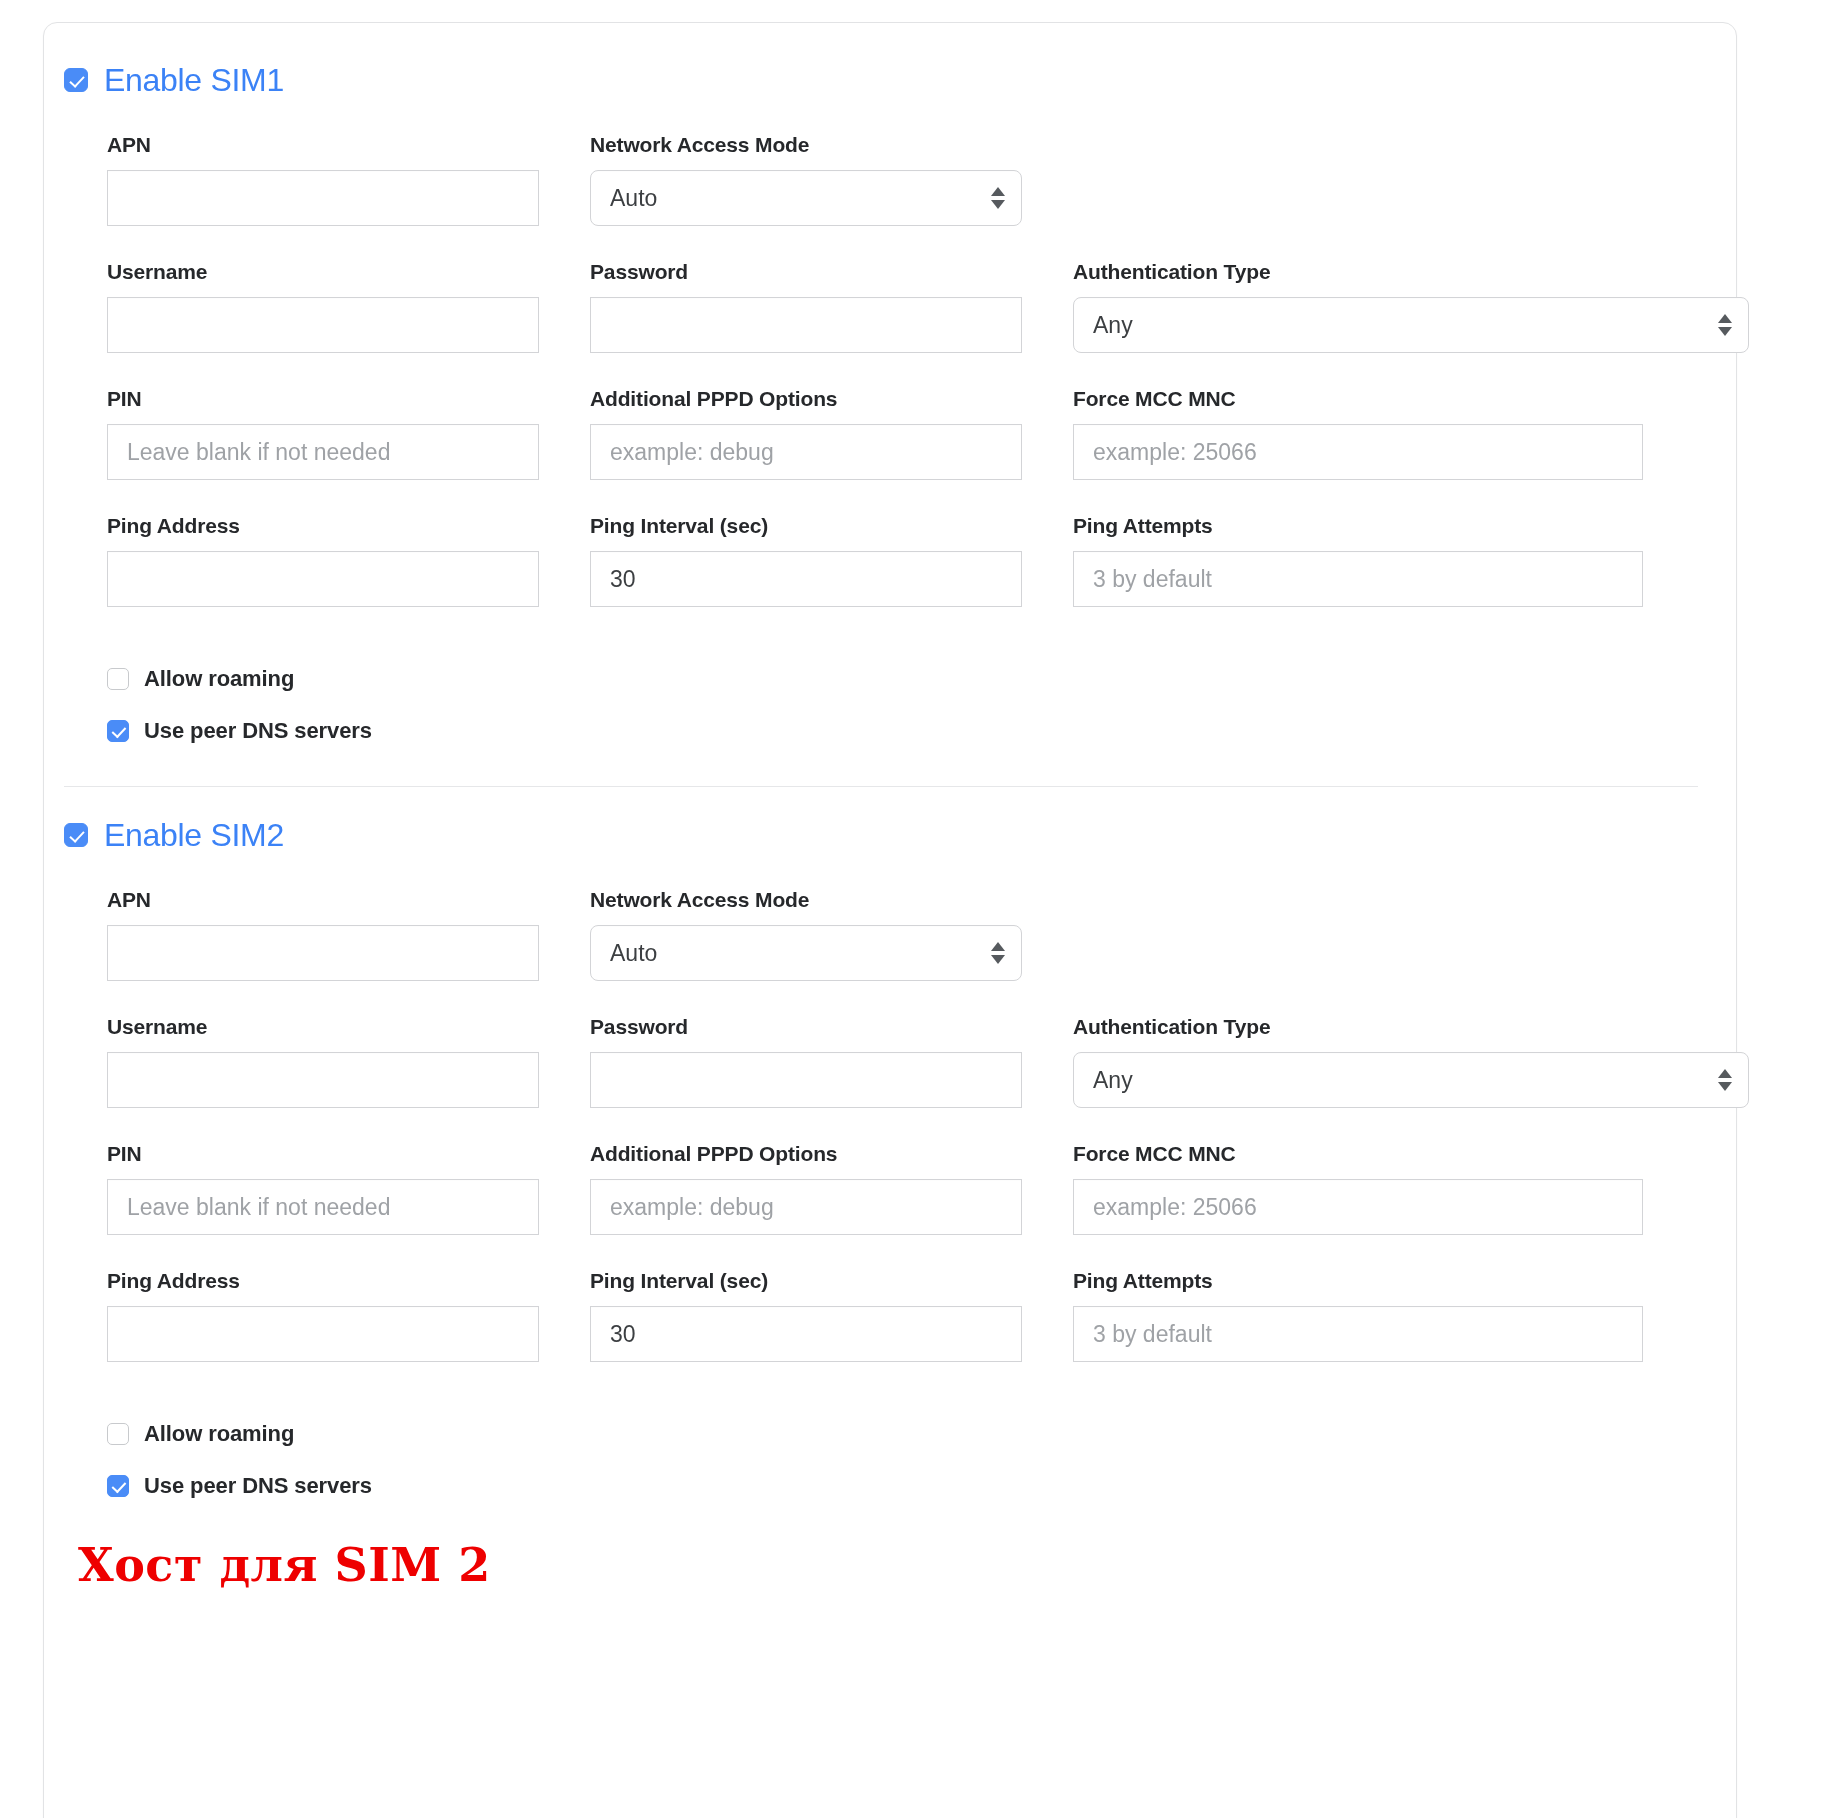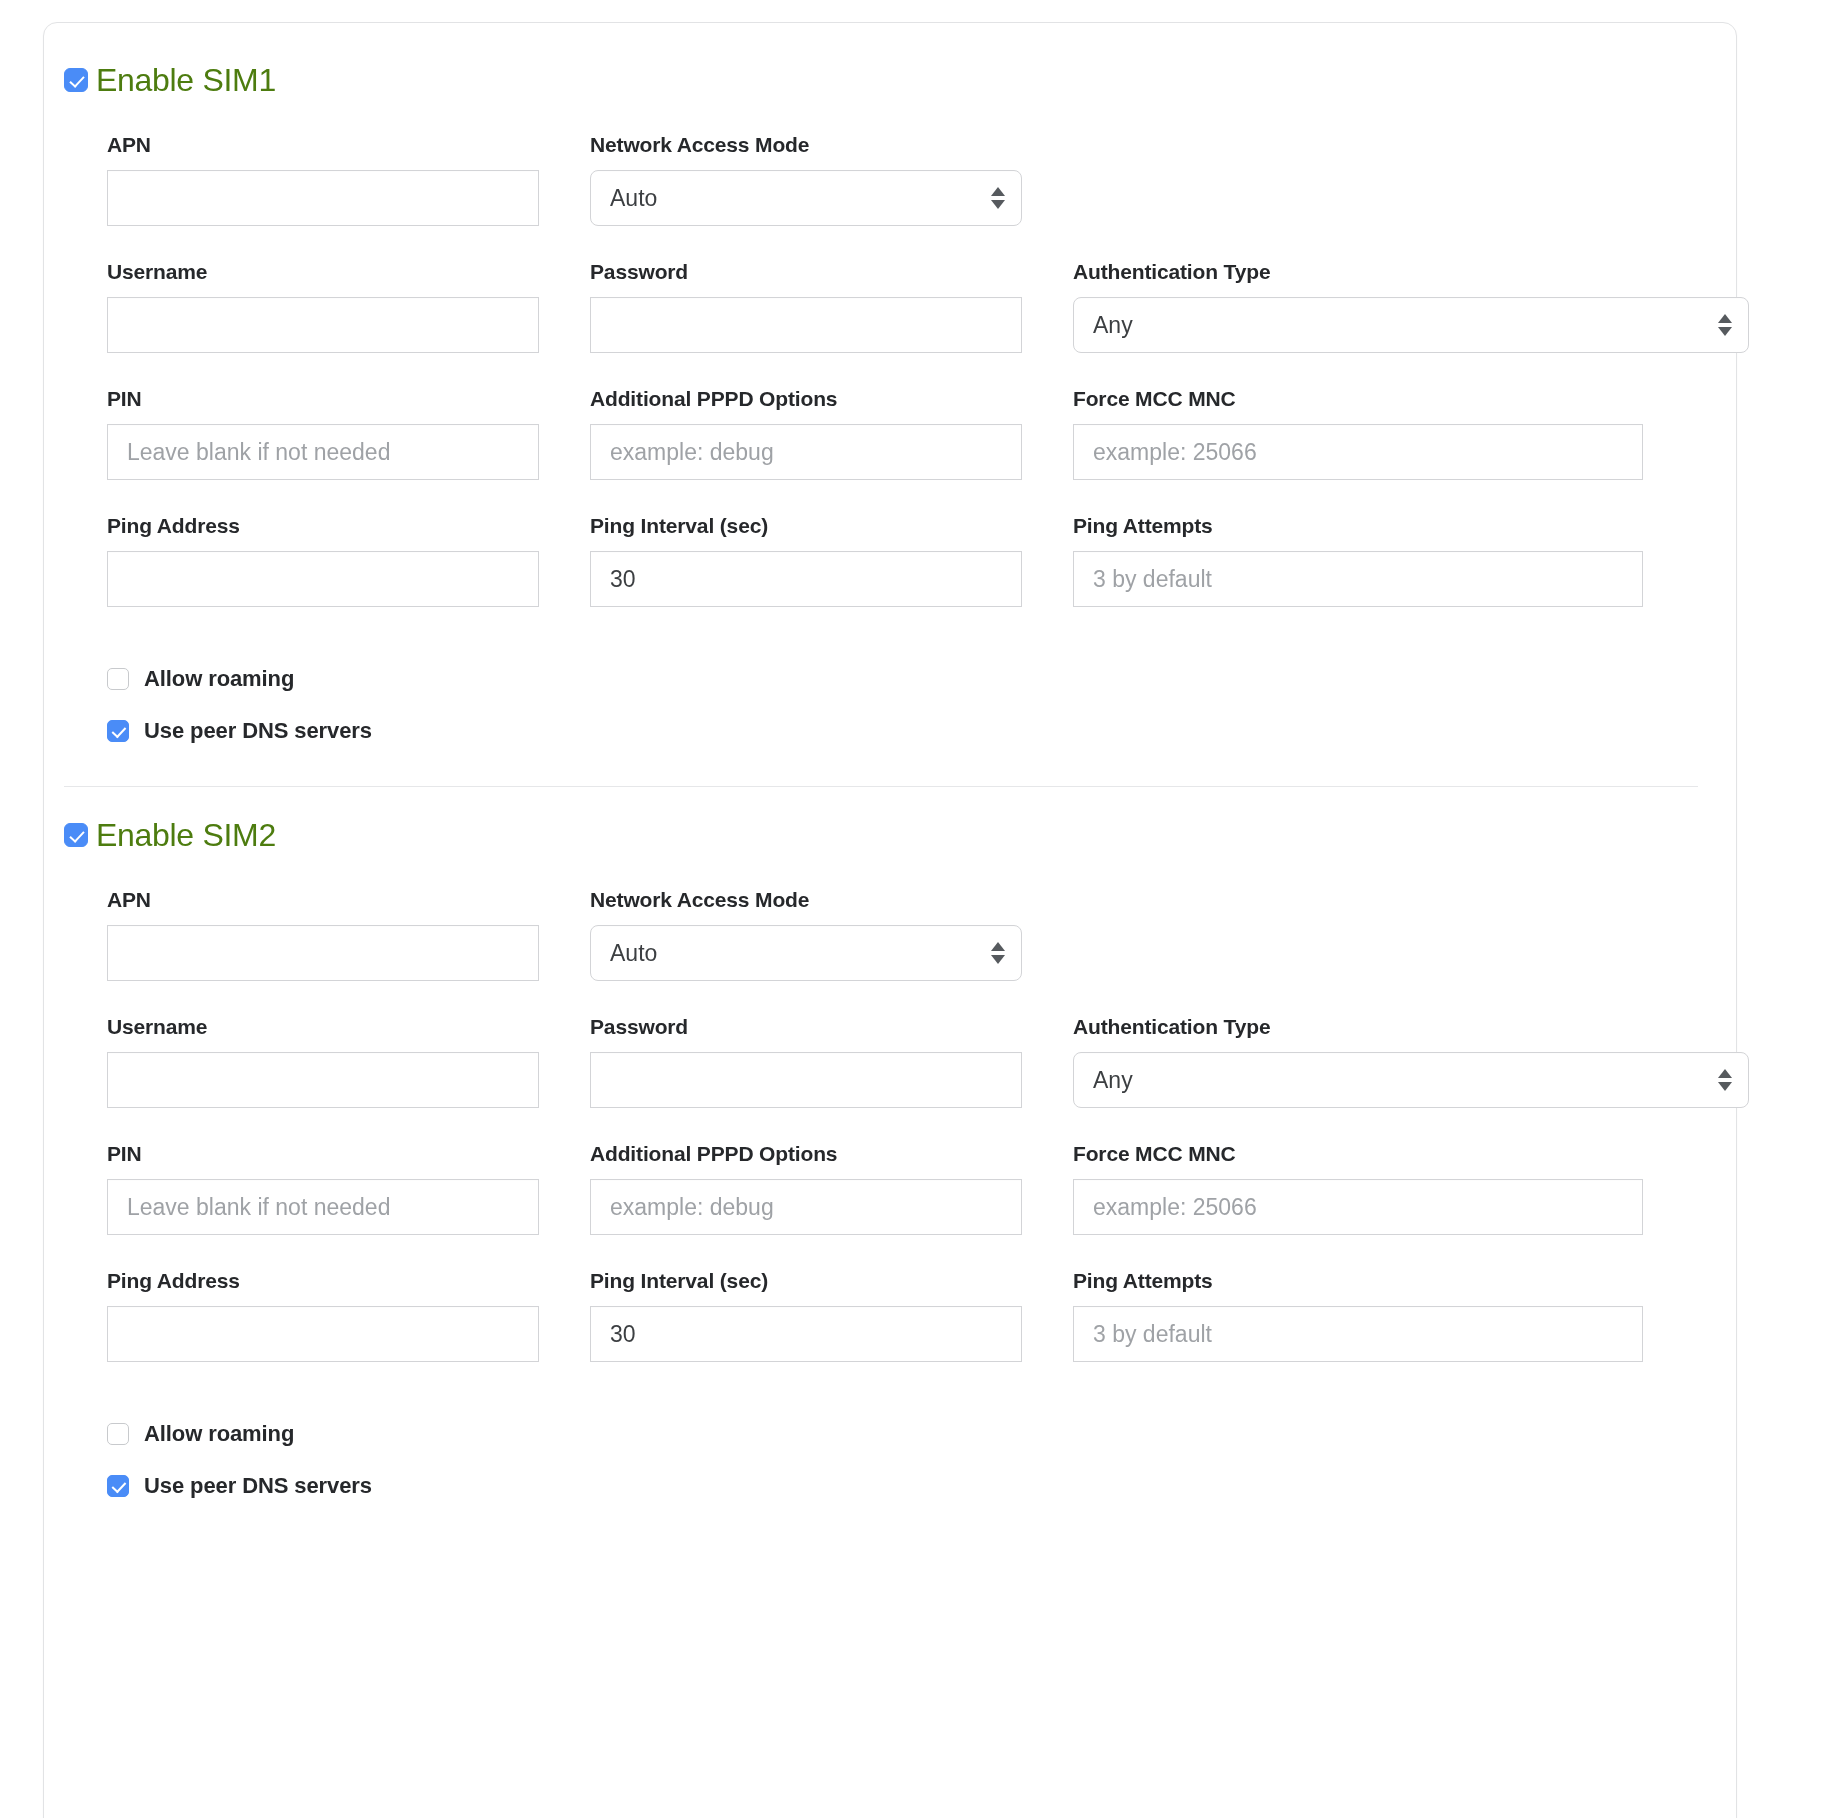--- a/index.html
+++ b/index.html
@@ -66,22 +66,22 @@
     position: absolute;
     left: 20px;
     top: 0;
     display: flex;
     align-items: center;
     height: 38px;
   }
   .enable-label {
     font-size: 32px;
     font-weight: 400;
-    color: #4d7c0f;
-    margin-left: 8px;
+    color: #3b82f6;
+    margin-left: 16px;
     letter-spacing: -0.3px;
     line-height: 38px;
     white-space: nowrap;
   }
 
   
   .cb {
     width: 24px;
     height: 24px;
     border-radius: 6px;
@@ -438,13 +438,14 @@
             <span class="cb cb-small checked"></span>
             <span class="check-label">Use peer DNS servers</span>
           </div>
         </div>
       </div>
 
     </div>
   </div>
 
 
+  <div class="annot" style="left:78px; top:1538px;">Хост для SIM 2</div>
 </div>
 
 </body></html>

